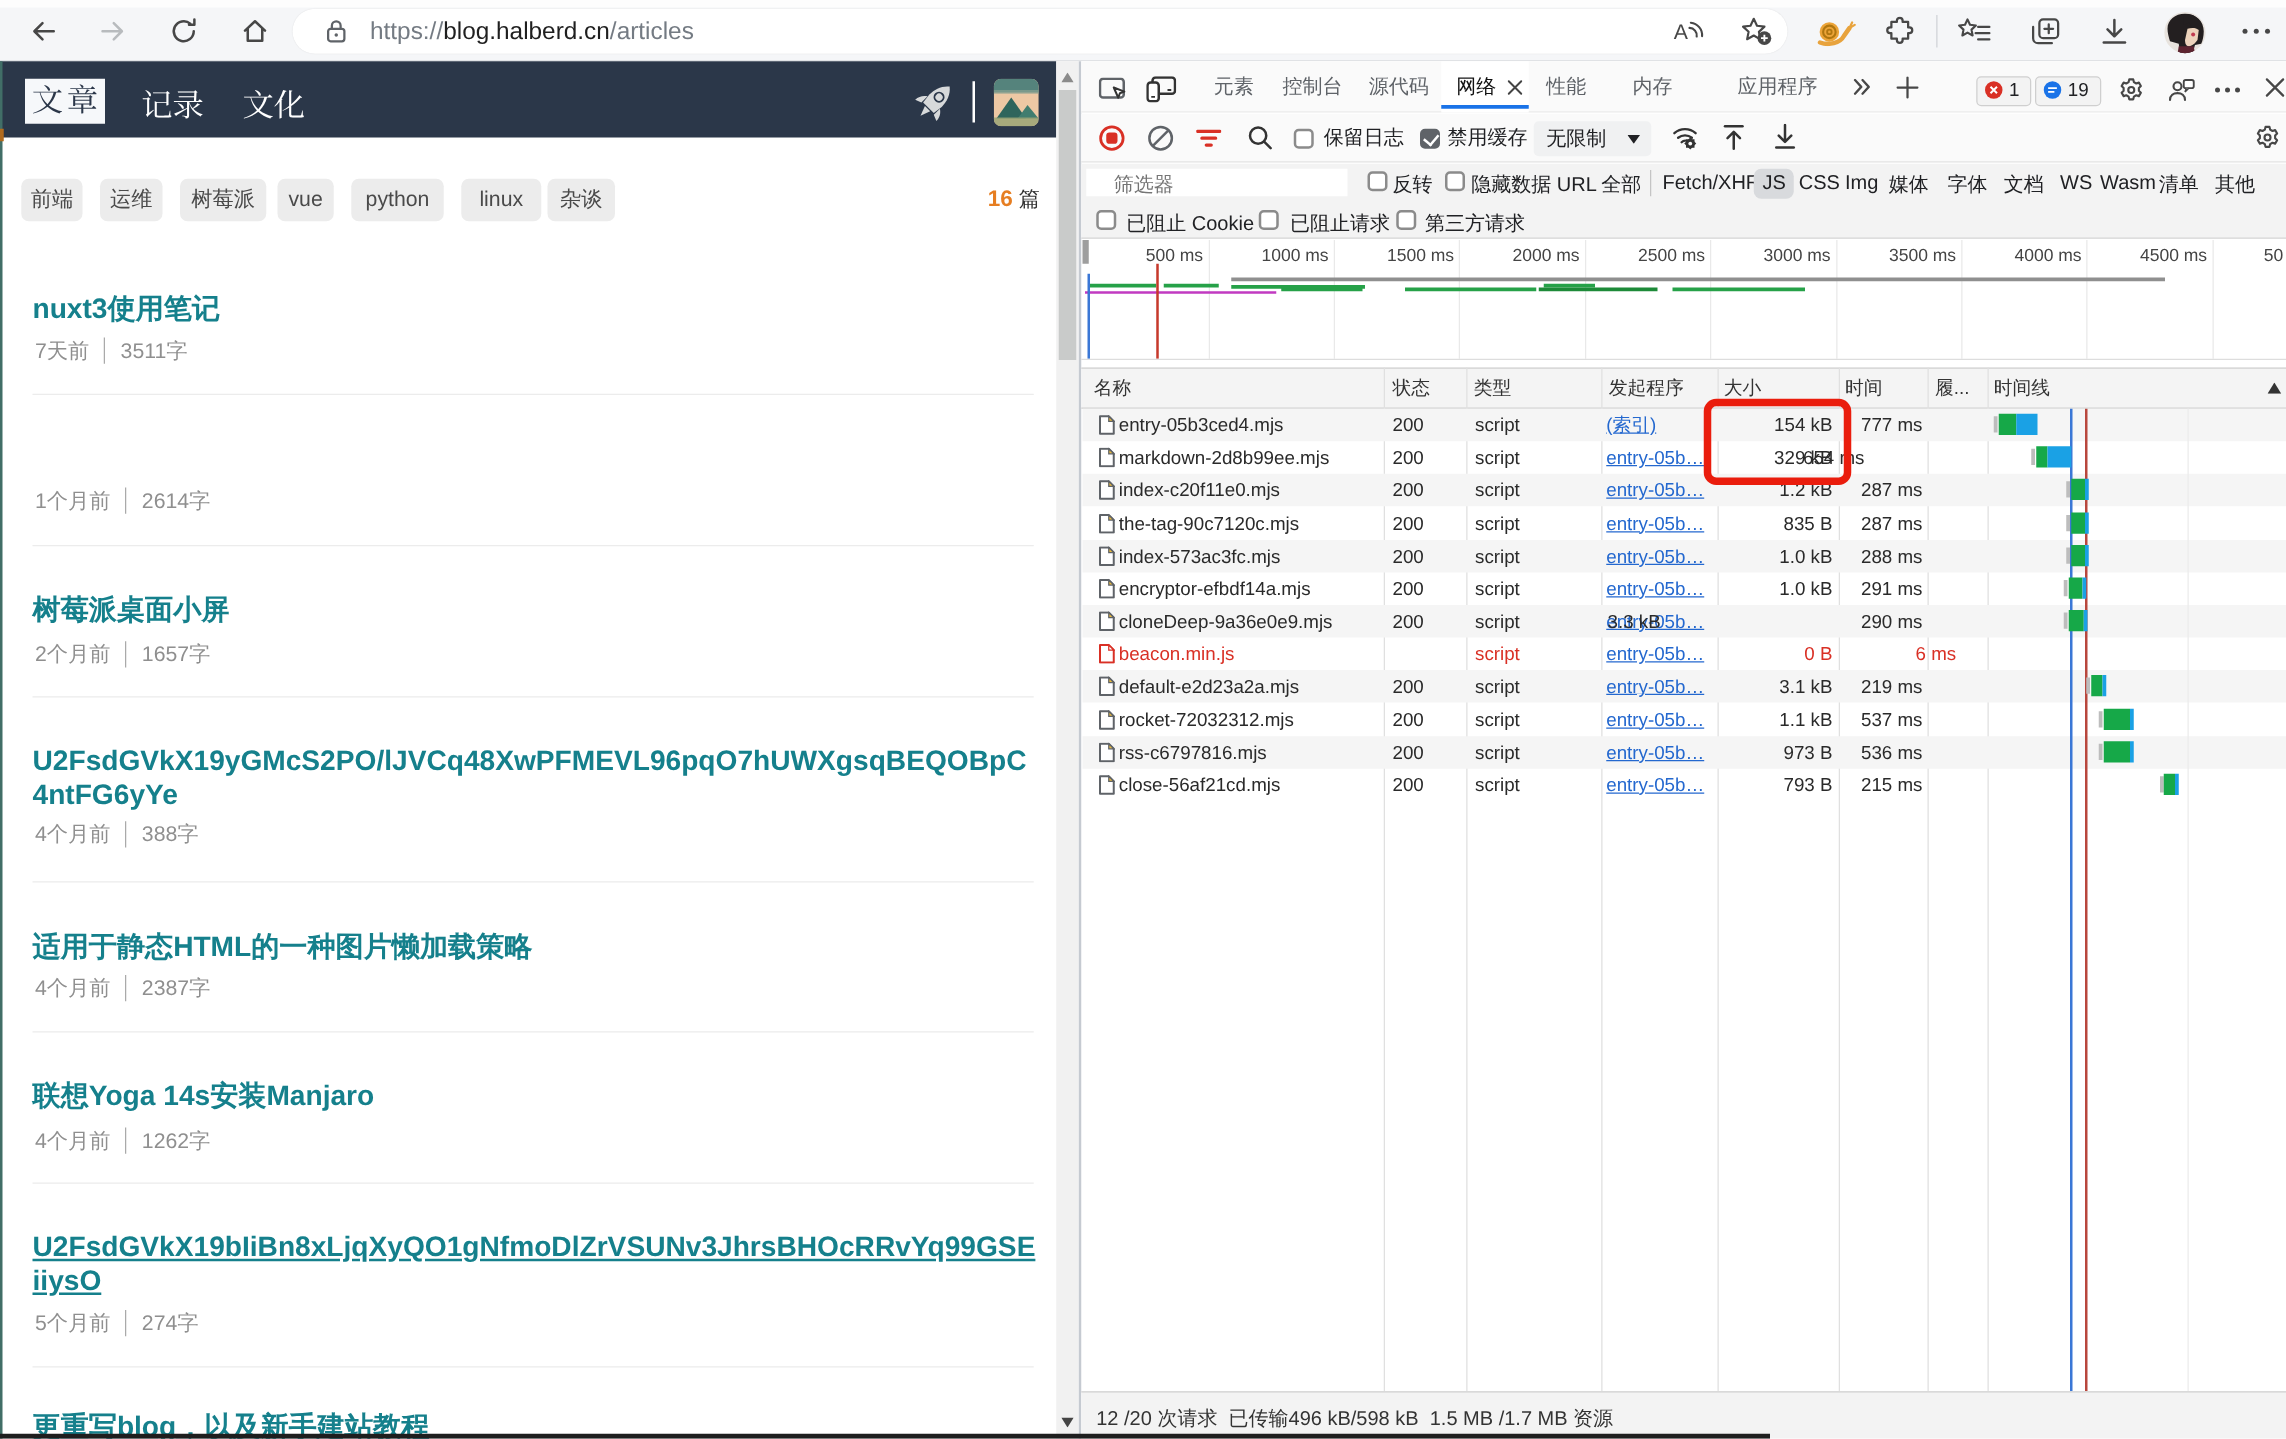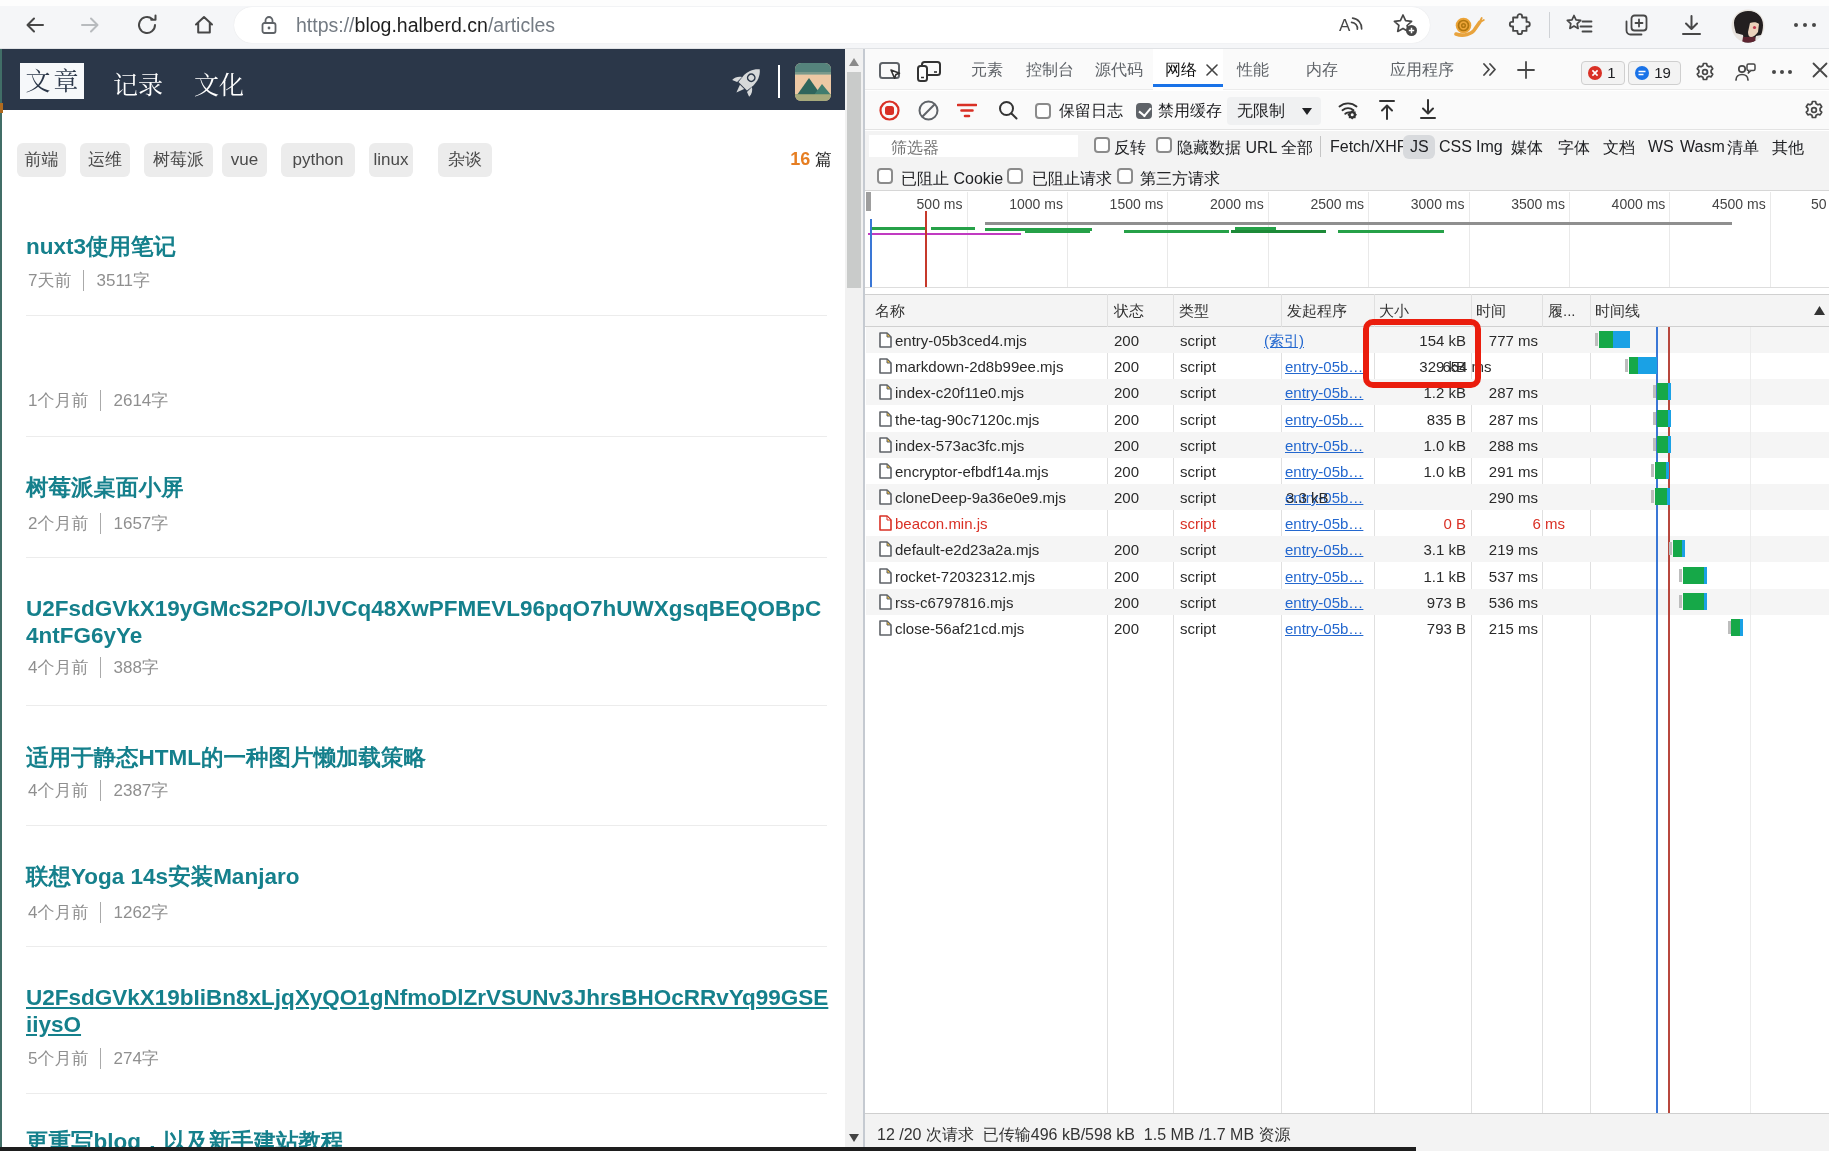--- a/index.html
+++ b/index.html
@@ -173,21 +173,21 @@
             <path d="M0 31h36v7H0z" fill="#9aa476" opacity=".85"></path>
           </g>
         </svg>
   </div>
   <div class="tagrow" style="position:absolute;left:0;top:94px;height:34px;width:845px">
     <span class="tag" style="left:17px;width:49px">前端</span>
     <span class="tag" style="left:80px;width:50px">运维</span>
     <span class="tag" style="left:144px;width:69px">树莓派</span>
     <span class="tag" style="left:222px;width:45px">vue</span>
     <span class="tag" style="left:281px;width:74px">python</span>
-    <span class="tag" style="left:369px;width:44px">linux</span>
+    <span class="tag" style="left:369px;width:64px">linux</span>
     <span class="tag" style="left:438px;width:54px">杂谈</span>
   </div>
   <div id="cnt"><b>16</b> 篇</div>
 
   <div class="art-title" style="top:184px">nuxt3使用笔记</div>
   <div class="art-meta" style="top:220px">7天前<span class="bar"></span>3511字</div>
   <div class="hr" style="top:266px"></div>
 
   <div class="art-meta" style="top:340px">1个月前<span class="bar"></span>2614字</div>
   <div class="hr" style="top:387px"></div>
@@ -428,21 +428,21 @@
 
   <div id="rows">
         <div class="nrow odd" style="top:278.0px">
           <svg width="13" height="16" viewBox="0 0 13 16" style="position:absolute;left:13px;top:5px">
             <path d="M1 1h7l4 4v10H1z" fill="#fff" stroke="#5f6368" stroke-width="1.6" stroke-linejoin="round"></path>
             <path d="M8 1v4h4z" fill="#e8b93c" stroke="#5f6368" stroke-width="1"></path>
           </svg>
           <span class="cell" style="left:29px">entry-05b3ced4.mjs</span>
           <span class="cell" style="left:248px">200</span>
           <span class="cell" style="left:314px">script</span>
-          <span class="cell lnk" style="left:398px">(索引)</span>
+          <span class="cell lnk" style="left:419px">(索引)</span>
           <span class="cell" style="left:420px;width:180px;text-align:right">154 kB</span>
           <span class="cell" style="left:530px;width:142px;text-align:right">777 ms</span>
         </div>
         <div class="nrow" style="top:304.2px">
           <svg width="13" height="16" viewBox="0 0 13 16" style="position:absolute;left:13px;top:5px">
             <path d="M1 1h7l4 4v10H1z" fill="#fff" stroke="#5f6368" stroke-width="1.6" stroke-linejoin="round"></path>
             <path d="M8 1v4h4z" fill="#e8b93c" stroke="#5f6368" stroke-width="1"></path>
           </svg>
           <span class="cell" style="left:29px">markdown-2d8b99ee.mjs</span>
           <span class="cell" style="left:248px">200</span>

